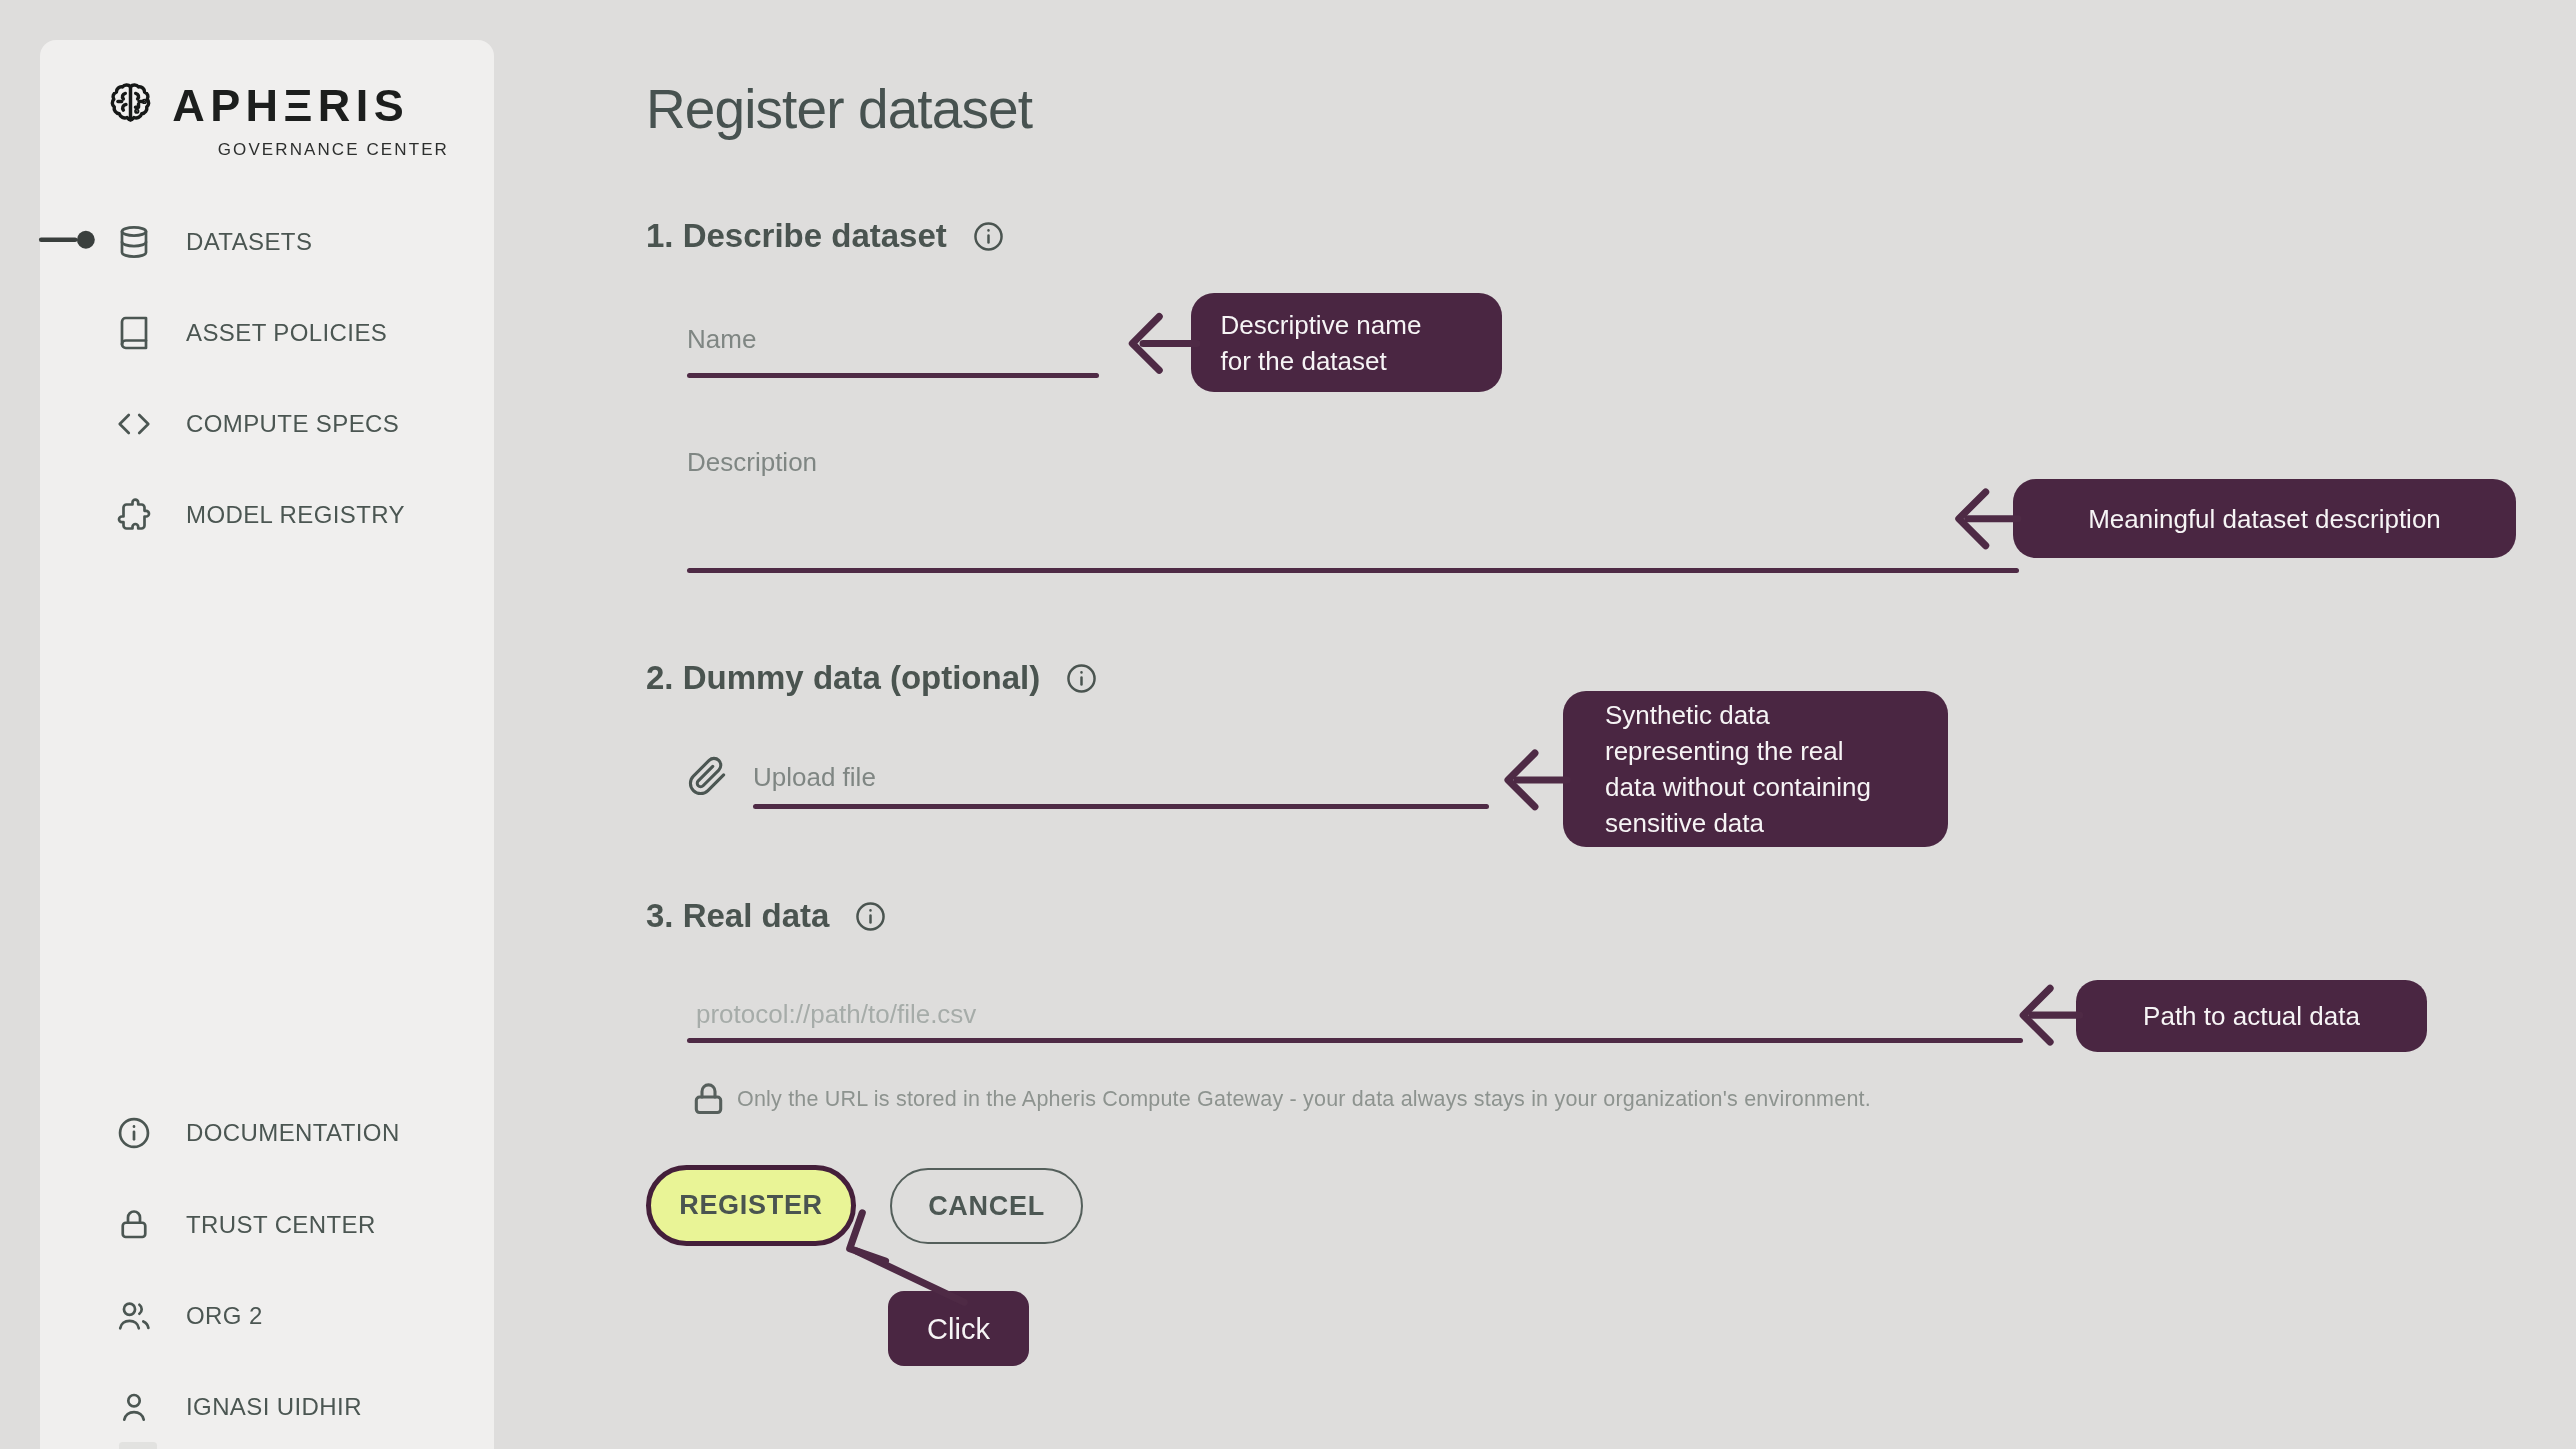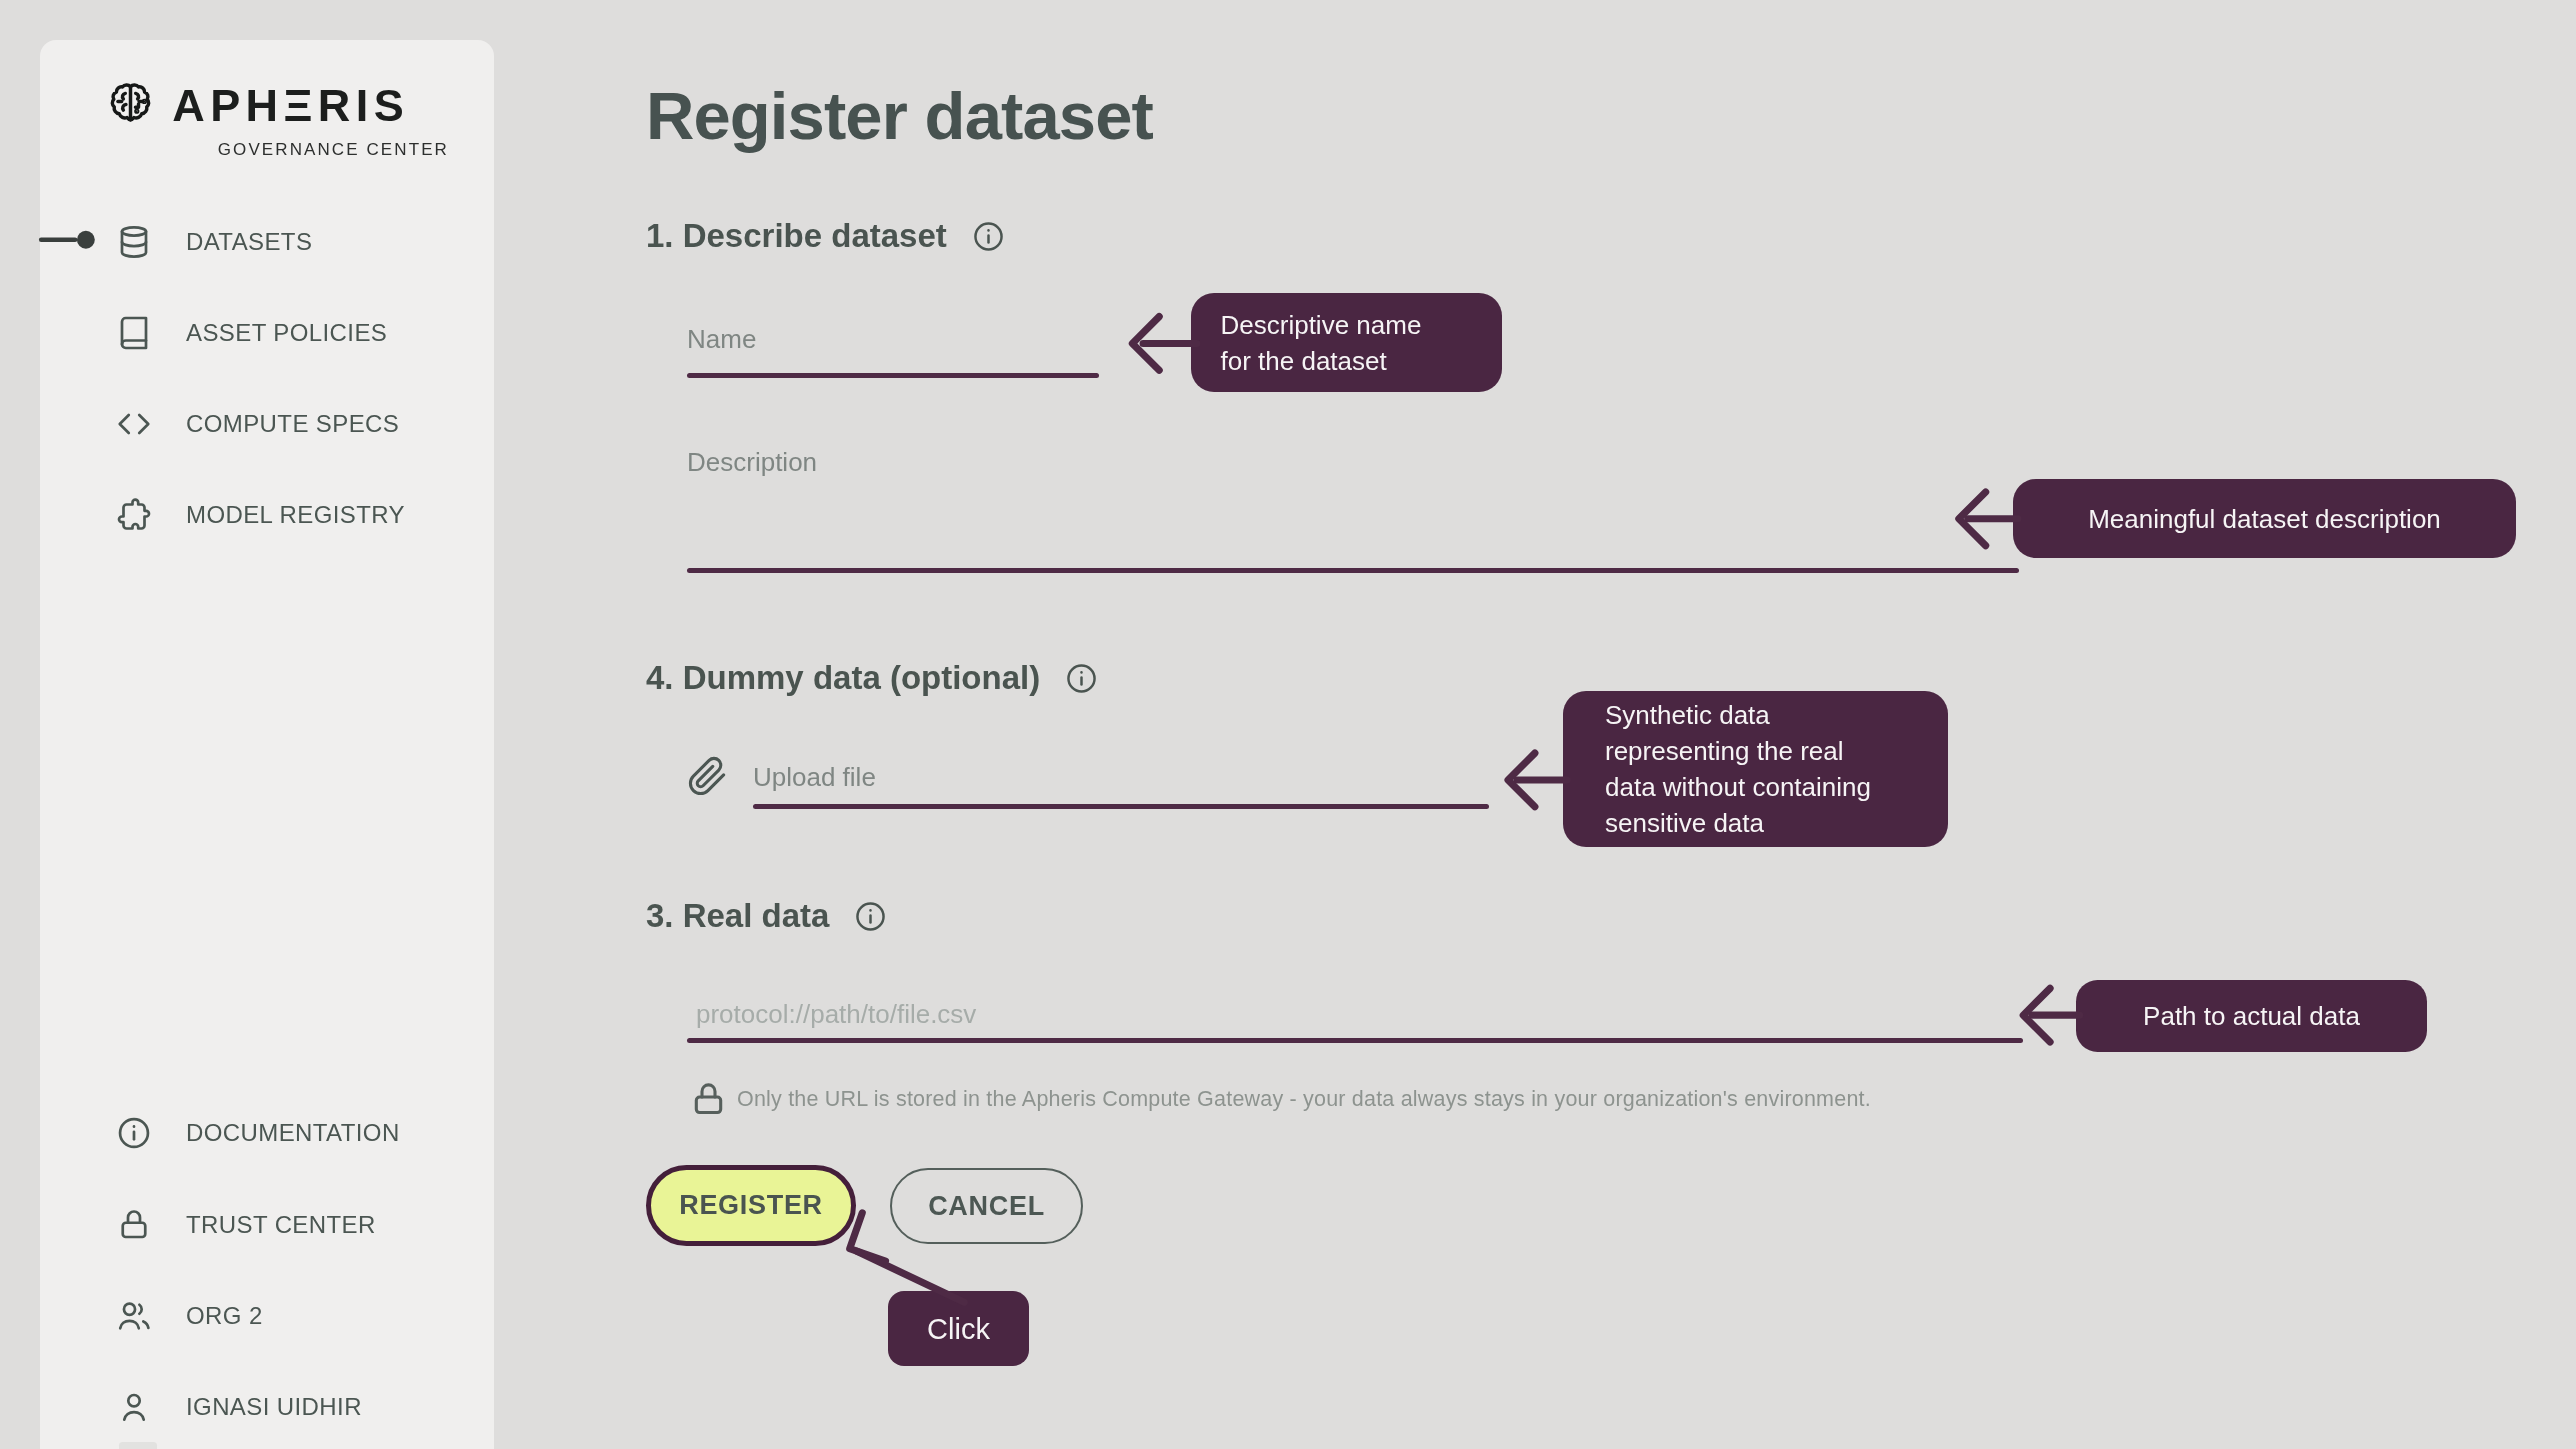--- a/index.html
+++ b/index.html
@@ -28,21 +28,21 @@
     position:absolute; left:76px; height:39px; display:flex; align-items:center;
     cursor:pointer;
   }
   .nav-item .nico { width:36px; height:36px; flex:0 0 36px; }
   .nav-item .nlabel {
     margin-left:34px; font-size:24px; letter-spacing:0.4px; color:#4b5652; white-space:nowrap;
   }
   .icon-stroke { stroke:#4b5652; fill:none; stroke-width:1.8; stroke-linecap:round; stroke-linejoin:round; }
   .sliver { position:absolute; left:79px; top:1402px; width:38px; height:7.2px; border-radius:3.6px 3.6px 0 0; background:#e2e2e0; }
   
-  .title { position:absolute; left:646px; top:77px; font-size:67px; font-weight:700; letter-spacing:-0.9px; color:#475250; }
+  .title { position:absolute; left:646px; top:77px; font-size:55px; font-weight:400; letter-spacing:-0.9px; color:#475250; }
   .section-head {
     position:absolute; display:flex; align-items:center; font-size:33px; font-weight:700; color:#4a5450;
   }
   .section-head .iico { width:33px; height:33px; margin-left:25px; cursor:pointer; }
   .field-label { position:absolute; font-size:26px; color:#7f8683; }
   .rule { position:absolute; height:5.4px; border-radius:2.7px; background:#4e2a45; }
   .real-input {
     position:absolute; left:687px; top:989px; width:1324px; height:50px;
     background:transparent; border:none; outline:none;
     font-family:"Liberation Sans", sans-serif; font-size:26px; color:#4a5450; padding-left:9px;
@@ -202,21 +202,21 @@
       </svg>
   </div>
 
   <div class="field-label" style="left:687px; top:324px">Name</div>
   <div class="rule" style="left:687px; top:373px; width:412px"></div>
 
   <div class="field-label" style="left:687px; top:447px">Description</div>
   <div class="rule" style="left:687px; top:568px; width:1332px"></div>
 
   <div class="section-head" style="left:646px; top:659px">
-    <span>4. Dummy data (optional)</span>
+    <span>2. Dummy data (optional)</span>
     <svg class="iico" viewBox="0 0 24 24">
         <g class="icon-stroke" style="stroke:#4a5450">
       <circle cx="12" cy="12" r="9.5"></circle>
           <path d="M12 11.2v5.2"></path>
           <path d="M12 7.4v.2"></path>
     </g>
       </svg>
   </div>
 
   <svg style="position:absolute; left:687px; top:756px; width:41px; height:41px" viewBox="0 0 24 24">

